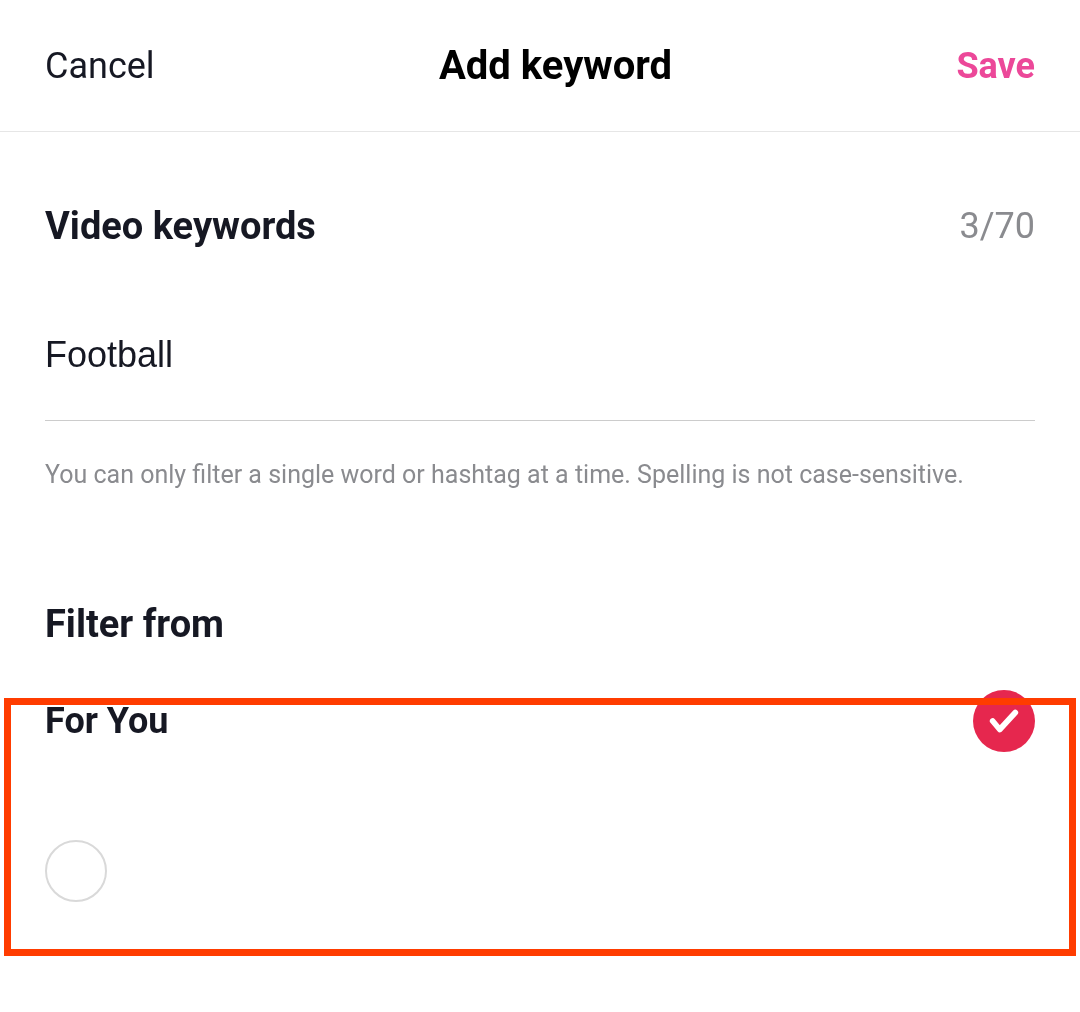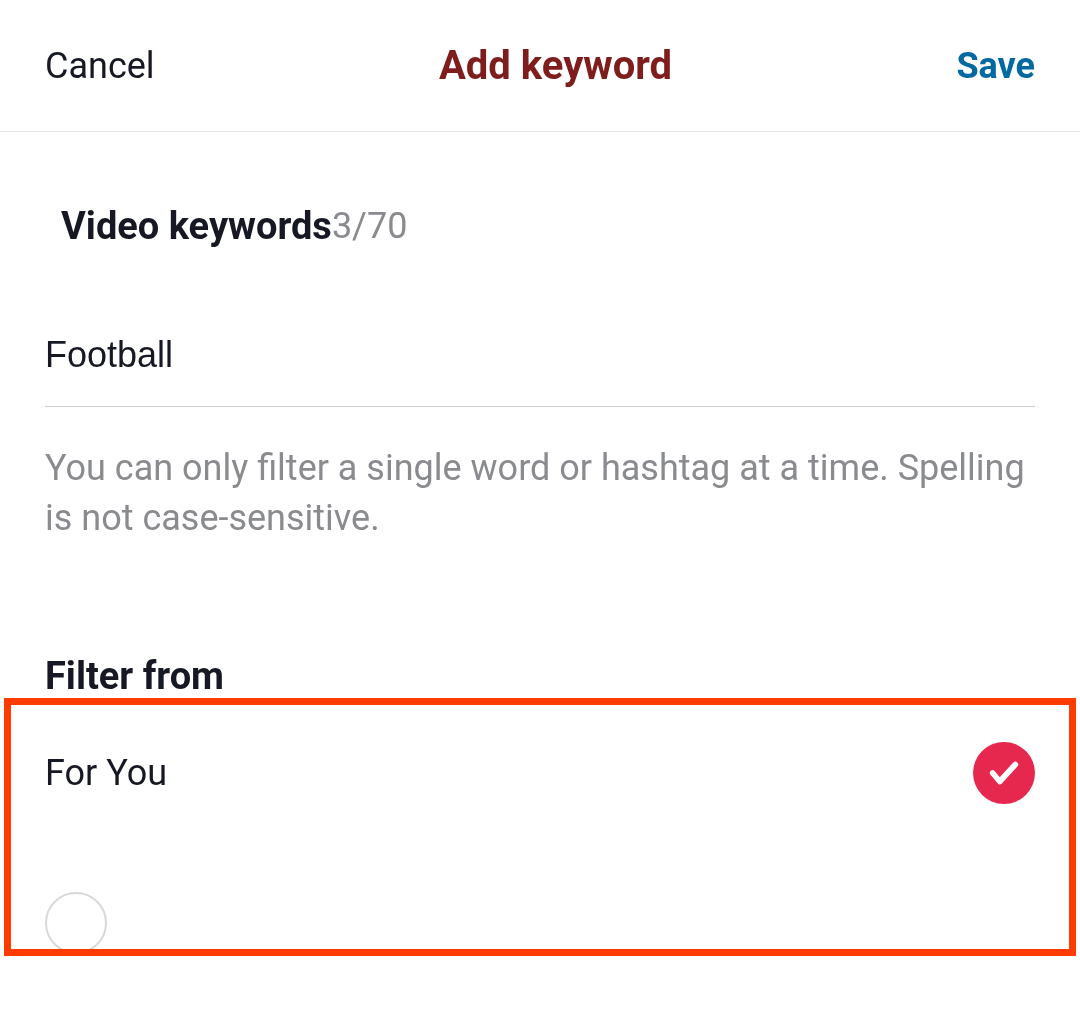--- a/index.html
+++ b/index.html
@@ -23,66 +23,66 @@
     }
     .header-cancel {
       font-size: 36px;
       font-weight: 400;
       color: #161823;
       cursor: pointer;
     }
     .header-title {
       font-size: 40px;
       font-weight: 700;
-      color: #7f1d1d;
+      color: #000000;
     }
     .header-save {
       font-size: 36px;
       font-weight: 700;
-      color: #0369a1;
+      color: #ec4899;
       cursor: pointer;
     }
     .content {
       padding: 0 45px;
     }
     .section-row {
       display: flex;
+      justify-content: space-between;
       align-items: center;
       margin-top: 72px;
-      margin-left: 16px;
     }
     .section-label {
       font-size: 38px;
       font-weight: 700;
       color: #161823;
     }
     .counter {
       font-size: 36px;
       font-weight: 400;
       color: #8a8b8f;
     }
     .input-container {
       position: relative;
       margin-top: 86px;
       border-bottom: 1px solid #cccccc;
-      padding-bottom: 30px;
+      padding-bottom: 44px;
     }
     .keyword-input {
       font-size: 36px;
       font-weight: 400;
       color: #161823;
       border: none;
       outline: none;
       width: 100%;
       background: transparent;
       caret-color: #e6274e;
     }
     .help-text {
       margin-top: 36px;
-      font-size: 36px;
+      font-size: 25px;
       line-height: 1.4;
       color: #8a8b8f;
       font-weight: 400;
     }
     .filter-section-label {
       font-size: 38px;
       font-weight: 700;
       color: #161823;
       margin-top: 110px;
     }
@@ -97,21 +97,21 @@
     }
     .option-row {
       display: flex;
       justify-content: space-between;
       align-items: center;
       padding: 44px 0;
       cursor: pointer;
     }
     .option-label {
       font-size: 36px;
-      font-weight: 400;
+      font-weight: 700;
       color: #161823;
     }
     .check-circle {
       width: 62px;
       height: 62px;
       border-radius: 50%;
       display: flex;
       align-items: center;
       justify-content: center;
       flex-shrink: 0;

